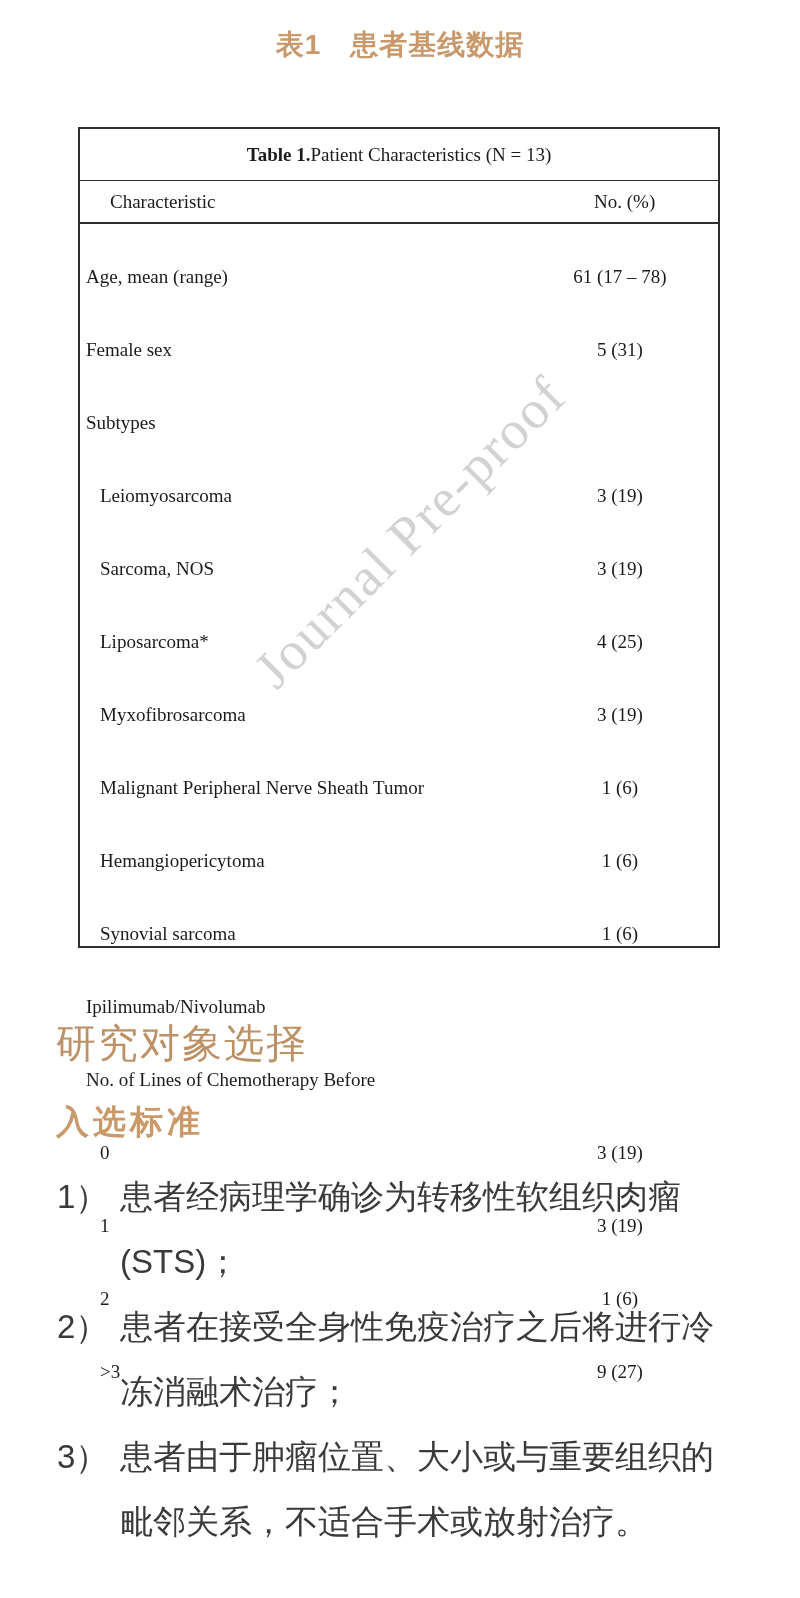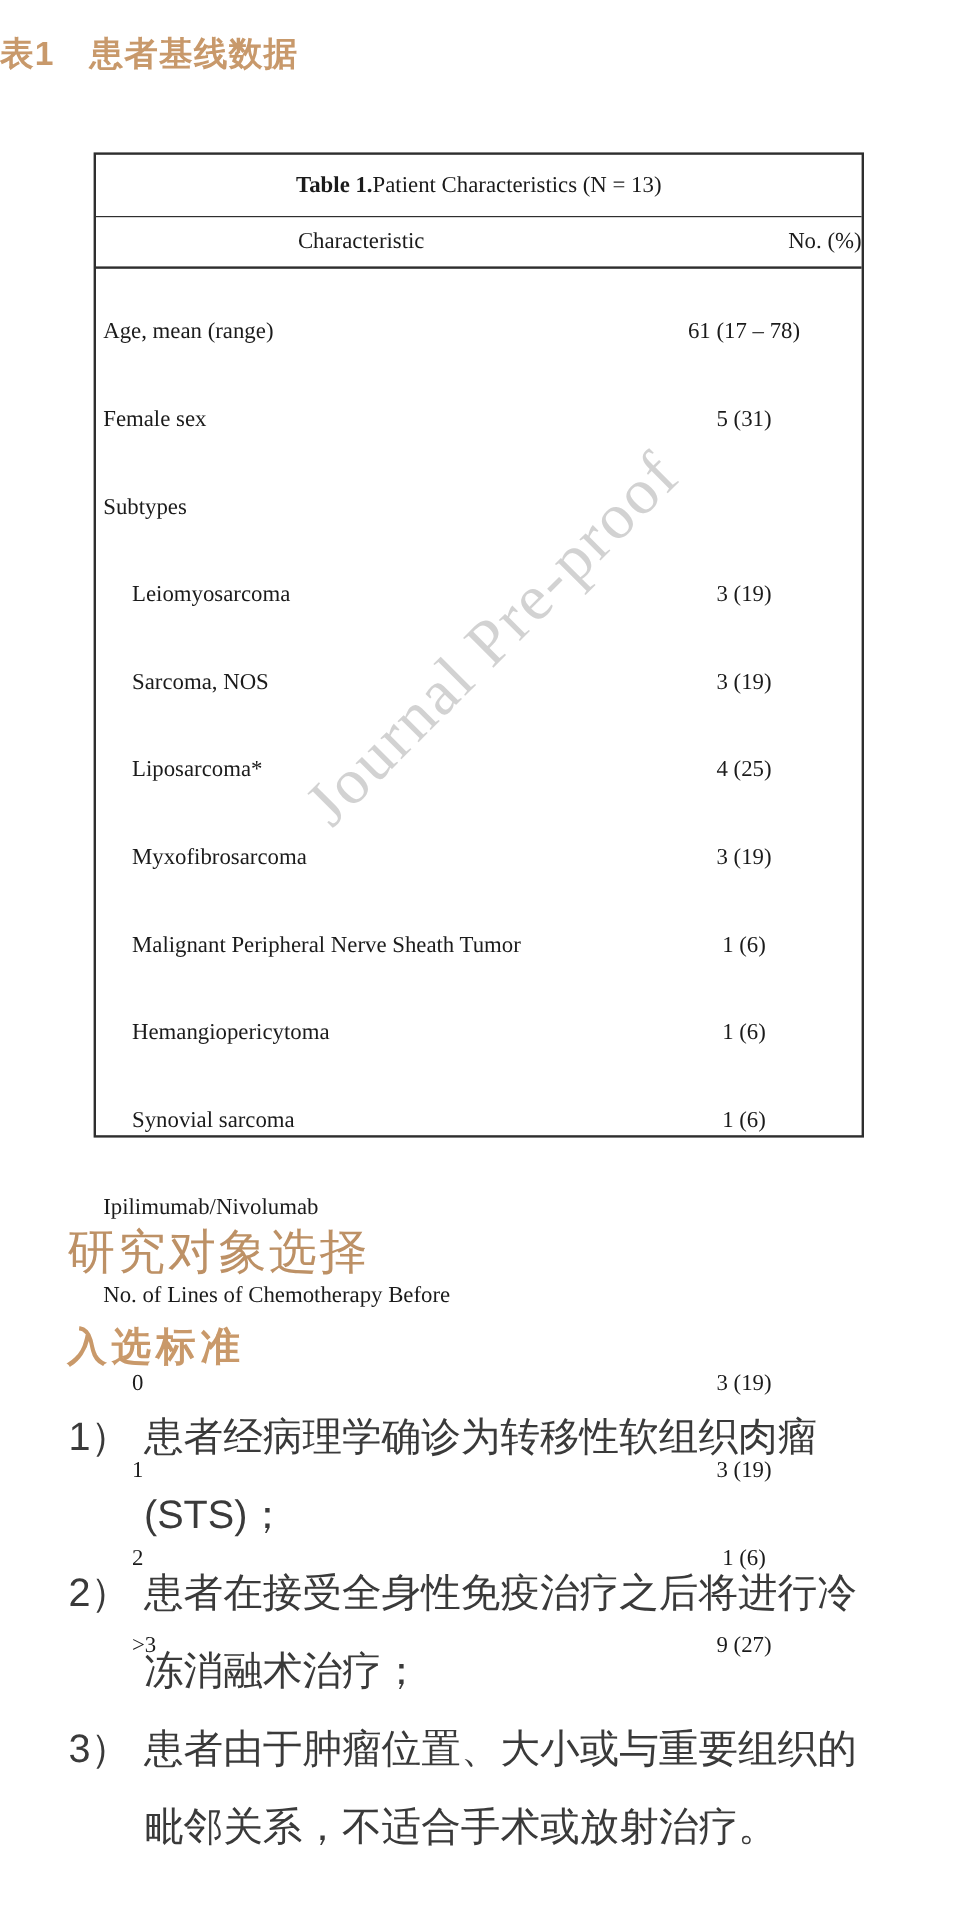--- a/index.html
+++ b/index.html
@@ -8,21 +8,21 @@
     background: #ffffff;
     position: relative;
     font-family: "Liberation Sans", sans-serif;
     overflow: hidden;
   }
 
   
   .page-title {
     position: absolute;
     top: 26px; left: 0; width: 100%;
-    text-align: left;
+    text-align: center;
     font-size: 28px;
     font-weight: bold;
     color: #c8996b;
     letter-spacing: 1px;
   }
 
   
   .table-wrap {
     position: absolute;
     left: 78px; top: 127px;
@@ -57,31 +57,31 @@
     box-sizing: border-box;
   }
   .caption-row .cap-bold { font-weight: bold; }
   .header-row {
     height: 43px;
     border-bottom: 2px solid #2e2e2e;
     display: flex; align-items: center;
     font-size: 19px;
     box-sizing: border-box;
   }
-  .h-left  { width: 442px; text-align: center; }
-  .h-right { width: 196px; text-align: right; }
+  .h-left  { width: 442px; text-align: left; margin-left: 30px; }
+  .h-right { width: 196px; text-align: center; }
   .tbody { height: 656px; }
   .trow {
     height: 41px;
     display: flex; align-items: center;
     font-size: 19px;
     margin-top: 32px;
   }
   .trow .tlabel { flex: 1 1 auto; padding-left: 6px; }
-  .trow.indent .tlabel { padding-left: 30px; }
+  .trow.indent .tlabel { padding-left: 20px; }
   .trow .tvalue { width: 196px; flex: 0 0 196px; text-align: center; }
   .tfoot {
     border-top: 1.5px solid #2e2e2e;
     padding: 5px 0 0 6px;
     font-size: 19px;
   }
   .tfoot .fline { line-height: 38px; }
 
   
   .sec-heading1 {

